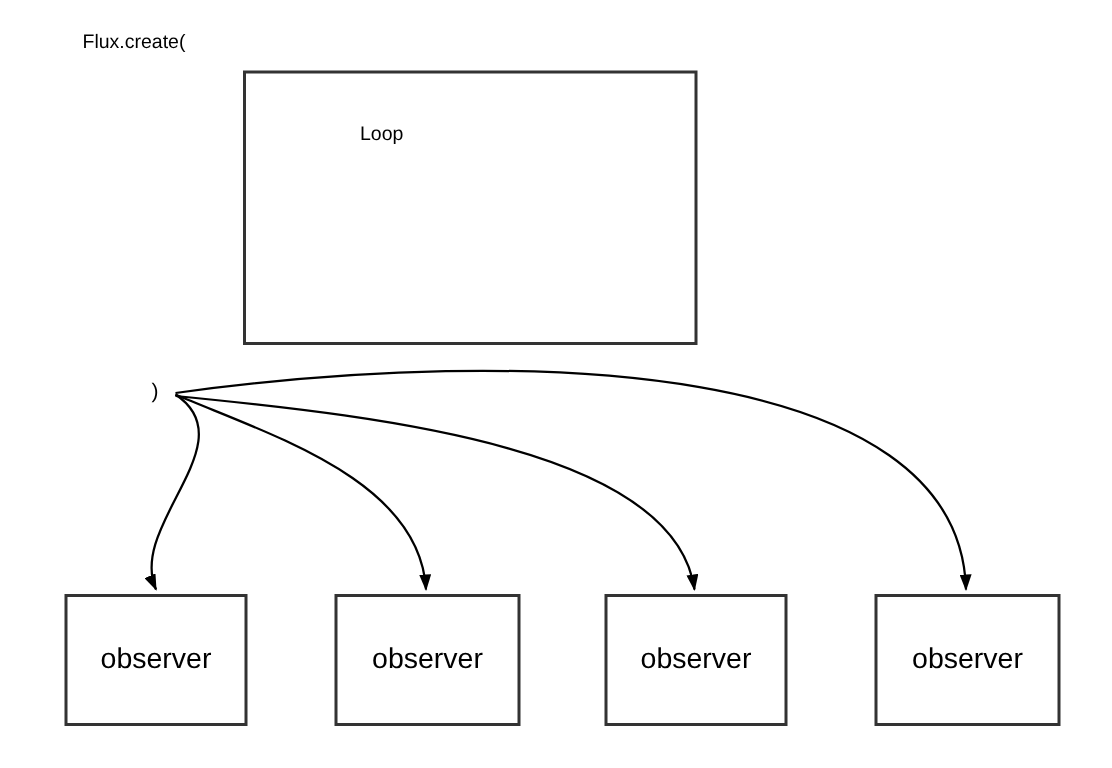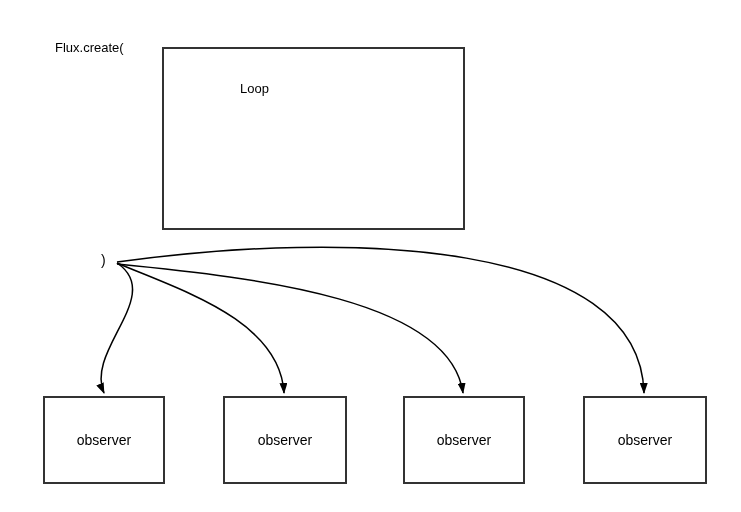--- a/index.html
+++ b/index.html
@@ -16,21 +16,21 @@
     overflow: hidden;
     color: #000000;
   }
   .label {
     position: absolute;
     font-size: 13px;
     line-height: 15px;
     color: #000000;
     white-space: nowrap;
   }
-  #lbl-flux-create { left: 55px;  top: 20px; margin-top: 20px; }
+  #lbl-flux-create { left: 55px;  top: 20px; }
   #lbl-paren       { left: 101px; top: 253px; font-size: 14px; }
   #lbl-loop        { left: 240px; top: 81px;  width: 58px; }
   #lbl-loop-body   { left: 247px; top: 131px; }
 
   .outer-rect {
     position: absolute;
     left: 162px; top: 47px;
     width: 299px; height: 179px;
     border: 2px solid #333333;
     background: #ffffff;
@@ -38,21 +38,21 @@
   .observer-box {
     position: absolute;
     top: 396px;
     height: 84px;
     width: 118px;
     border: 2px solid #333333;
     background: #ffffff;
     display: flex;
     align-items: center;
     justify-content: center;
-    font-size: 14px;
+    font-size: 19px;
     color: #000000;
   }
   #obs-0 { left: 43px;  }
   #obs-1 { left: 223px; width: 120px; }
   #obs-2 { left: 403px; }
   #obs-3 { left: 583px; width: 120px; }
 
   svg.wires {
     position: absolute;
     left: 0; top: 0;

